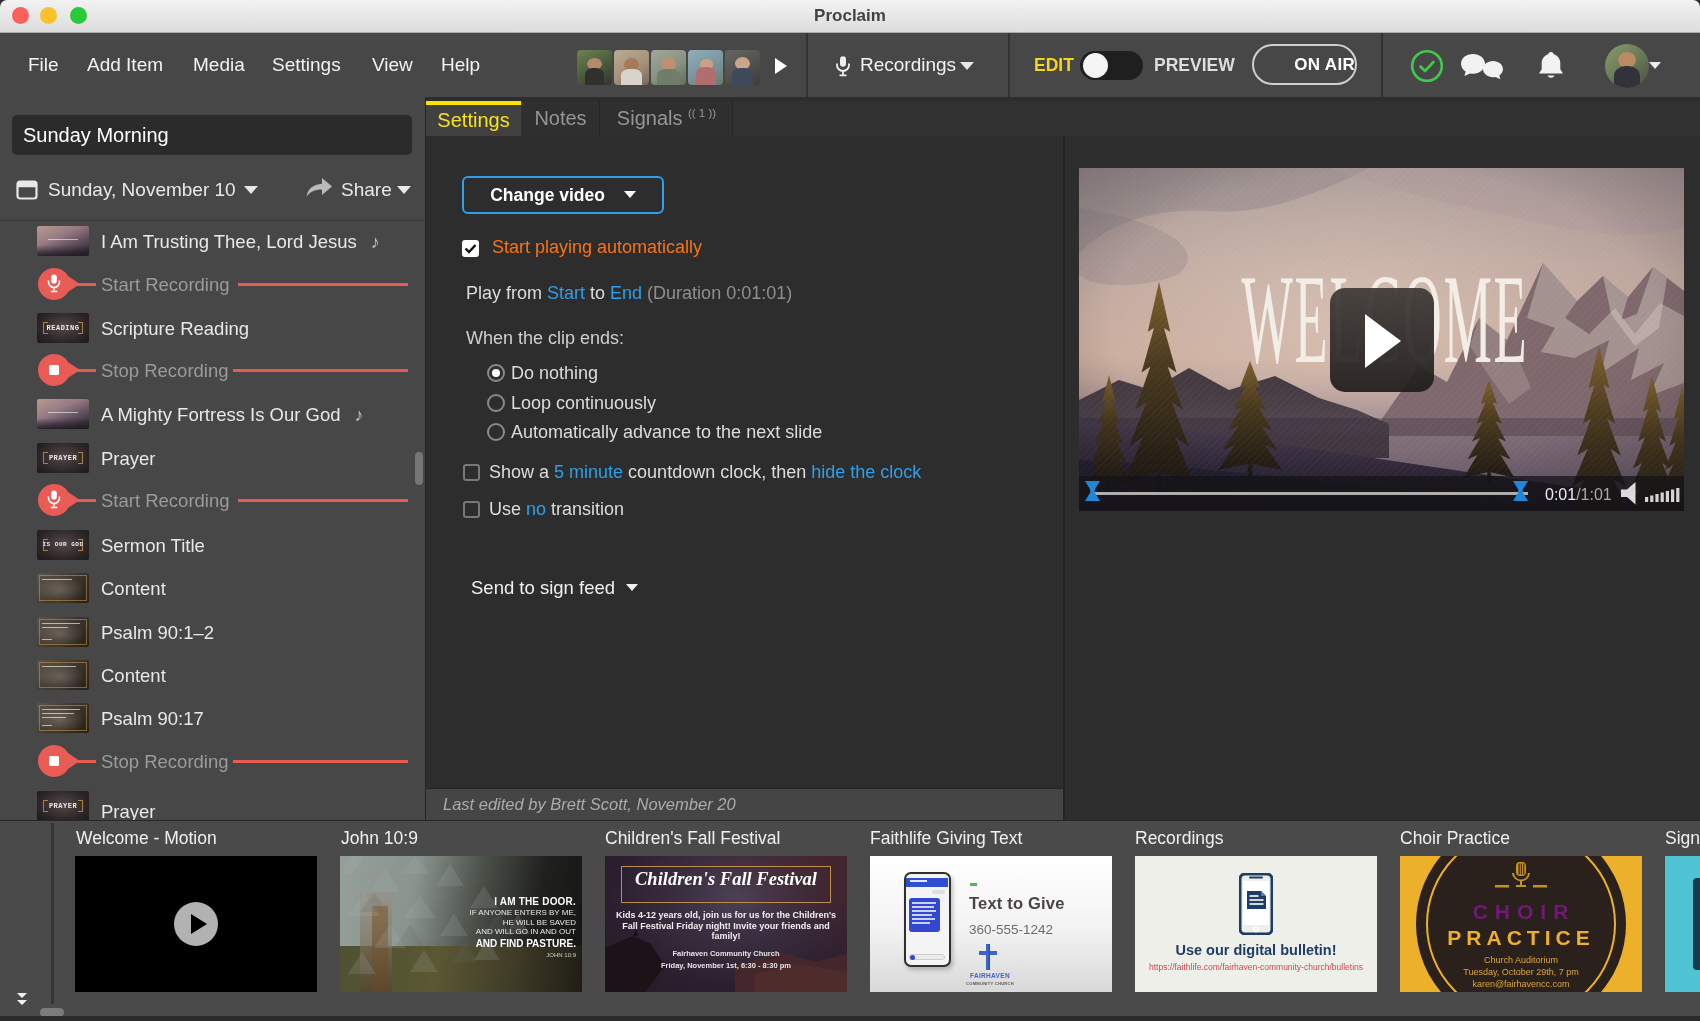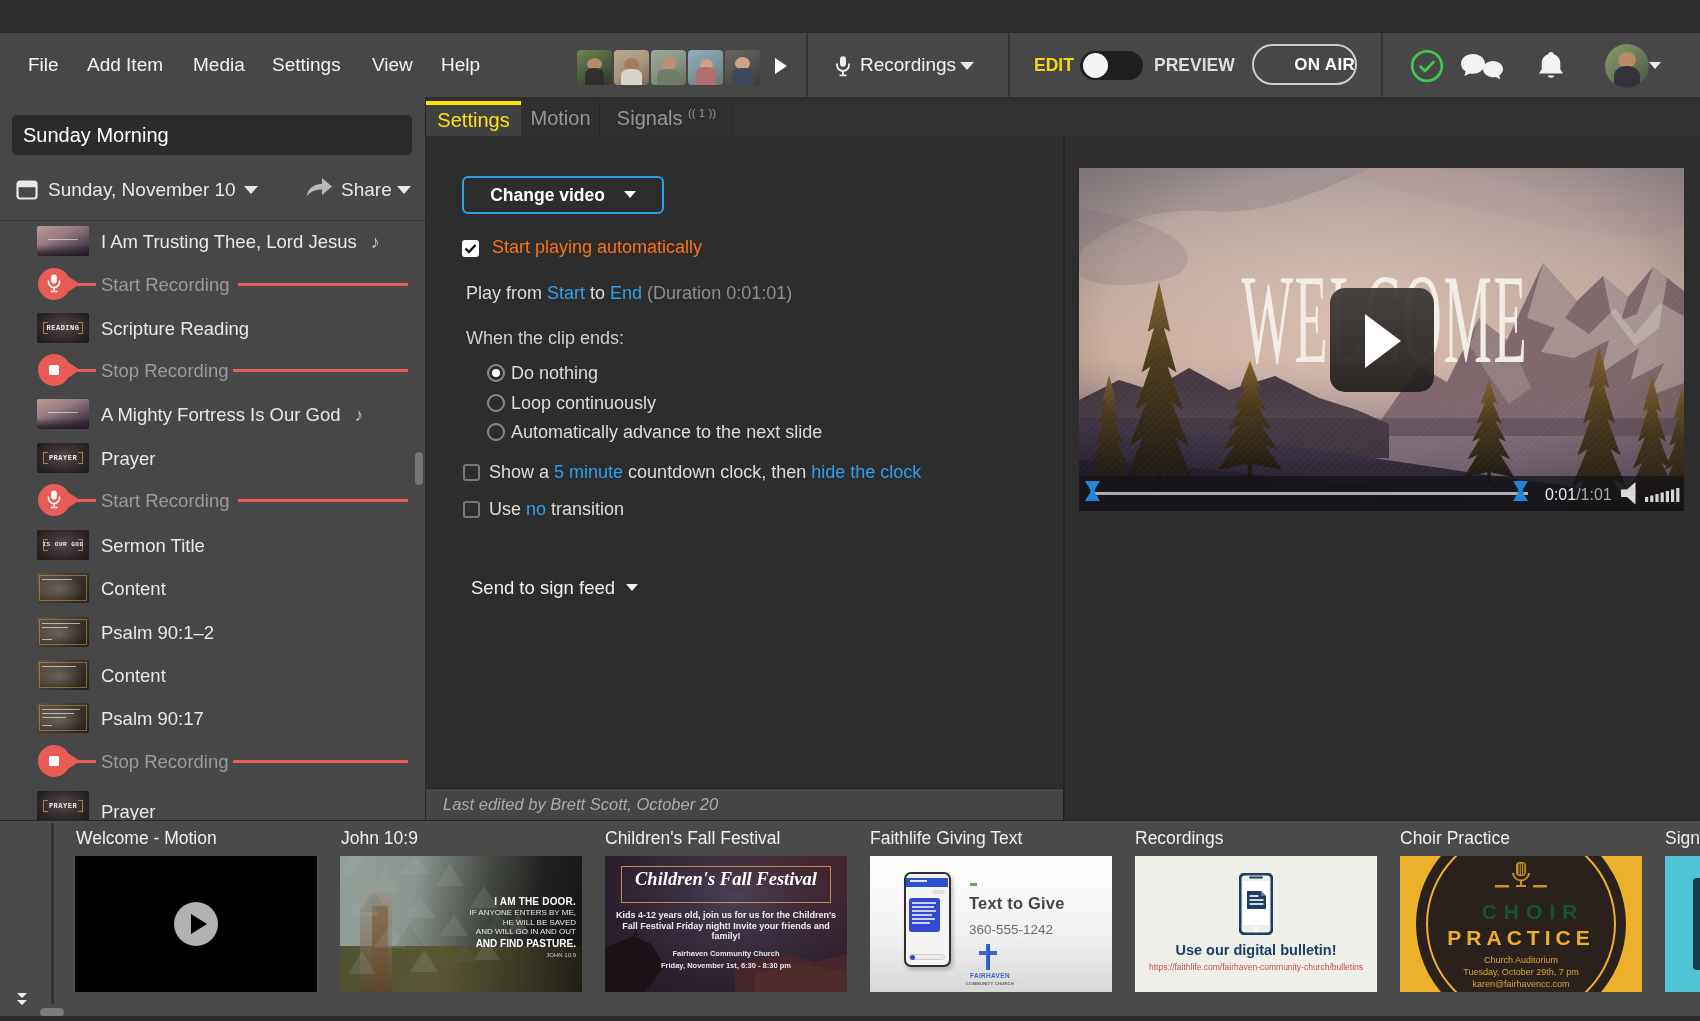--- a/index.html
+++ b/index.html
@@ -32,20 +32,26 @@
 .radio{position:absolute;width:18px;height:18px;border-radius:50%;border:2px solid #8a8a8a}
 .radio.on:after{content:"";position:absolute;left:3px;top:3px;width:8px;height:8px;border-radius:50%;background:#fff}
 .blue{color:#2e9fe8}
 .gray{color:#8f8f8f}
 .caret{display:inline-block;width:0;height:0;border-left:6px solid transparent;border-right:6px solid transparent;border-top:7px solid #e8e8e8;vertical-align:middle}
 .card{position:absolute;top:35px;width:242px;height:136px;overflow:hidden}
 .cardtitle{position:absolute;top:6px;height:22px;line-height:22px;font-size:17.5px;color:#f0f0f0}
 </style></head><body>
 <div id="app">
 
+<div class="a" style="left:0;top:0;width:1700px;height:33px;background:linear-gradient(#f2f2f2,#dddddd);border-bottom:1px solid #ababab;border-radius:7px 7px 0 0">
+  <div class="a" style="left:12px;top:7px;width:17px;height:17px;border-radius:50%;background:#f9615c"></div>
+  <div class="a" style="left:40px;top:7px;width:17px;height:17px;border-radius:50%;background:#fbc12d"></div>
+  <div class="a" style="left:70px;top:7px;width:17px;height:17px;border-radius:50%;background:#2bc93e"></div>
+  <div class="a" style="left:0;top:0;width:1700px;text-align:center;line-height:32px;font-size:17px;font-weight:bold;color:#424242">Proclaim</div>
+</div>
 
 <div class="a" id="menubar" style="left:0;top:33px;width:1700px;height:64px;background:#474747">
   <div class="mitem" style="left:28px">File</div>
   <div class="mitem" style="left:87px">Add Item</div>
   <div class="mitem" style="left:193px">Media</div>
   <div class="mitem" style="left:272px">Settings</div>
   <div class="mitem" style="left:372px">View</div>
   <div class="mitem" style="left:441px">Help</div>
   <div class="av" style="left:577px;background:linear-gradient(150deg,#6f834e 0%,#4f6140 45%,#33362c 100%)">
         <i class="a" style="left:10px;top:8px;width:15px;height:12px;border-radius:50%;background:#b5896a"></i>
@@ -236,21 +242,21 @@
           <b>PRAYER</b>
         </div>
         <div class="rtitle" style="line-height:58px">Prayer</div>
       </div>
   <div class="a" style="left:415px;top:355px;width:8px;height:33px;border-radius:4px;background:#757575"></div>
 </div>
 
 <div class="a" style="left:426px;top:97px;width:1274px;height:39px;background:#2d2d2d;border-bottom:1px solid #3e3e3e">
   <div class="a" style="left:0;top:4px;width:1274px;height:35px;background:#313131"></div>
   <div class="a" style="left:0;top:4px;width:95px;height:35px;background:#414141;border-top:4px solid #ffe100;text-align:center;line-height:30px;font-size:20px;color:#f8e11c">Settings</div>
-  <div class="a" style="left:96px;top:4px;width:78px;height:35px;text-align:center;line-height:34px;font-size:20px;color:#969696;border-right:1px solid #262626;background:#2f2f2f">Motion</div>
+  <div class="a" style="left:96px;top:4px;width:78px;height:35px;text-align:center;line-height:34px;font-size:20px;color:#969696;border-right:1px solid #262626;background:#2f2f2f">Notes</div>
   <div class="a" style="left:175px;top:4px;width:132px;height:35px;text-align:center;line-height:34px;font-size:20px;color:#969696;border-right:1px solid #262626;background:#2f2f2f">Signals <span style="font-size:11.5px;position:relative;top:-8px">(( 1 ))</span></div>
 </div>
 
 <div class="a" id="center" style="left:426px;top:136px;width:637px;height:652px;background:#2d2d2d;overflow:hidden">
   <div class="a" style="left:36px;top:40px;width:202px;height:38px;border:2px solid #2e9fe8;border-radius:6px;color:#fff;font-weight:bold;font-size:17.5px;text-align:center;line-height:34px">Change video <span class="caret" style="border-top-color:#fff;margin-left:14px;margin-top:-3px"></span></div>
   <div class="cbx on" style="left:36px;top:104px"><svg width="17" height="17" viewBox="0 0 17 17">
           <path d="M3.5,8.5 l3.5,3.5 l6.5,-7" fill="none" stroke="#111" stroke-width="2.4"></path>
         </svg></div>
   <div class="a" style="left:66px;top:101px;font-size:18px;color:#f97316">Start playing automatically</div>
   <div class="a" style="left:40px;top:147px;font-size:18px;color:#dcdcdc">Play from <span class="blue">Start</span> to <span class="blue">End</span> <span class="gray">(Duration 0:01:01)</span></div>
@@ -260,21 +266,21 @@
   <div class="radio" style="left:61px;top:258px"></div>
   <div class="a" style="left:85px;top:257px;font-size:18px;color:#dcdcdc">Loop continuously</div>
   <div class="radio" style="left:61px;top:287px"></div>
   <div class="a" style="left:85px;top:286px;font-size:18px;color:#dcdcdc">Automatically advance to the next slide</div>
   <div class="cbx off" style="left:37px;top:328px"></div>
   <div class="a" style="left:63px;top:326px;font-size:18px;color:#dcdcdc">Show a <span class="blue">5 minute</span> countdown clock, then <span class="blue">hide the clock</span></div>
   <div class="cbx off" style="left:37px;top:365px"></div>
   <div class="a" style="left:63px;top:363px;font-size:18px;color:#dcdcdc">Use <span class="blue">no</span> transition</div>
   <div class="a" style="left:45px;top:441px;font-size:18.5px;color:#f0f0f0">Send to sign feed <span class="caret" style="border-top-color:#f0f0f0;margin-left:6px;margin-top:-3px"></span></div>
 </div>
-<div class="a" style="left:426px;top:788px;width:637px;height:32px;background:#454545;border-top:1px solid #252525;color:#ababab;font-style:italic;font-size:16.5px;line-height:31px;padding-left:17px">Last edited by Brett Scott, October 20</div>
+<div class="a" style="left:426px;top:788px;width:637px;height:32px;background:#454545;border-top:1px solid #252525;color:#ababab;font-style:italic;font-size:16.5px;line-height:31px;padding-left:17px">Last edited by Brett Scott, November 20</div>
 <div class="a" style="left:1063px;top:136px;width:2px;height:684px;background:#242424"></div>
 
 <div class="a" id="preview" style="left:1065px;top:136px;width:635px;height:684px;background:#2d2d2d">
   <div class="a" id="videobox" style="left:14px;top:32px;width:605px;height:343px;overflow:hidden;background:#8b7a80">
   <svg width="605" height="343" viewBox="0 0 605 343">
     <defs>
       <linearGradient id="sky" x1="0" y1="0" x2="0" y2="1">
         <stop offset="0" stop-color="#a79a98"></stop>
               <stop offset=".28" stop-color="#bca69e"></stop>
               <stop offset=".55" stop-color="#c9ab9c"></stop>
@@ -482,21 +488,21 @@
             <path d="M26,17.5 a7,7 0 0 0 7,-6.5 h2 a9,9 0 0 1 -8,8.3 V23 h4 v2 h-10 v-2 h4 v-3.7 a9,9 0 0 1 -8,-8.3 h2 a7,7 0 0 0 7,6.5 Z"></path>
             <rect x="0" y="23" width="14" height="2.5"></rect>
             <rect x="38" y="23" width="14" height="2.5"></rect>
           </g>
           <g fill="#2a211d">
             <rect x="23.5" y="1.5" width="1.2" height="11"></rect>
             <rect x="25.8" y="1.5" width="1.2" height="11"></rect>
             <rect x="28.1" y="1.5" width="1.2" height="11"></rect>
           </g>
         </svg>
-    <div class="a" style="left:12px;top:44px;width:242px;text-align:center;color:#14532d;font-weight:bold;font-size:21px;letter-spacing:7px">CHOIR</div>
+    <div class="a" style="left:3px;top:44px;width:242px;text-align:center;color:#701a75;font-weight:bold;font-size:21px;letter-spacing:7px">CHOIR</div>
     <div class="a" style="left:0;top:70px;width:242px;text-align:center;color:#edb02a;font-weight:bold;font-size:21px;letter-spacing:5px">PRACTICE</div>
     <div class="a" style="left:0;top:99px;width:242px;text-align:center;color:#d9a53b;font-size:9px">Church Auditorium</div>
     <div class="a" style="left:0;top:111px;width:242px;text-align:center;color:#d9a53b;font-size:9px">Tuesday, October 29th, 7 pm</div>
     <div class="a" style="left:0;top:123px;width:242px;text-align:center;color:#d9a53b;font-size:9px">karen@fairhavencc.com</div>
   </div>
 
   <div class="cardtitle" style="left:1665px">Sign</div>
   <div class="card" style="left:1665px;width:35px;background:#4ec4d4">
     <div class="a" style="left:28px;top:22px;width:7px;height:92px;border-radius:4px 0 0 4px;background:#163a4e"></div>
   </div>

